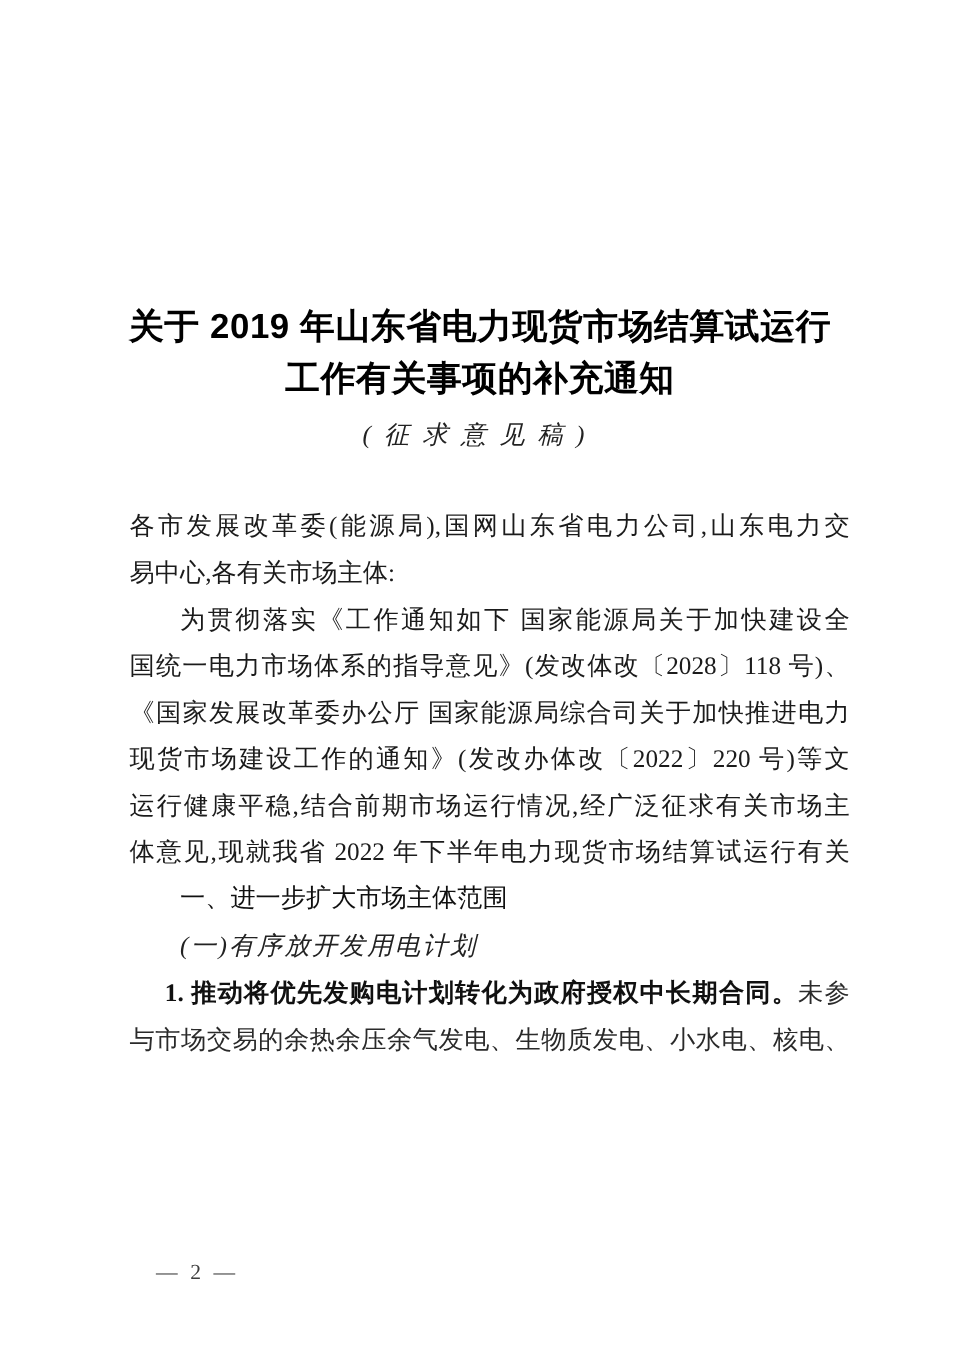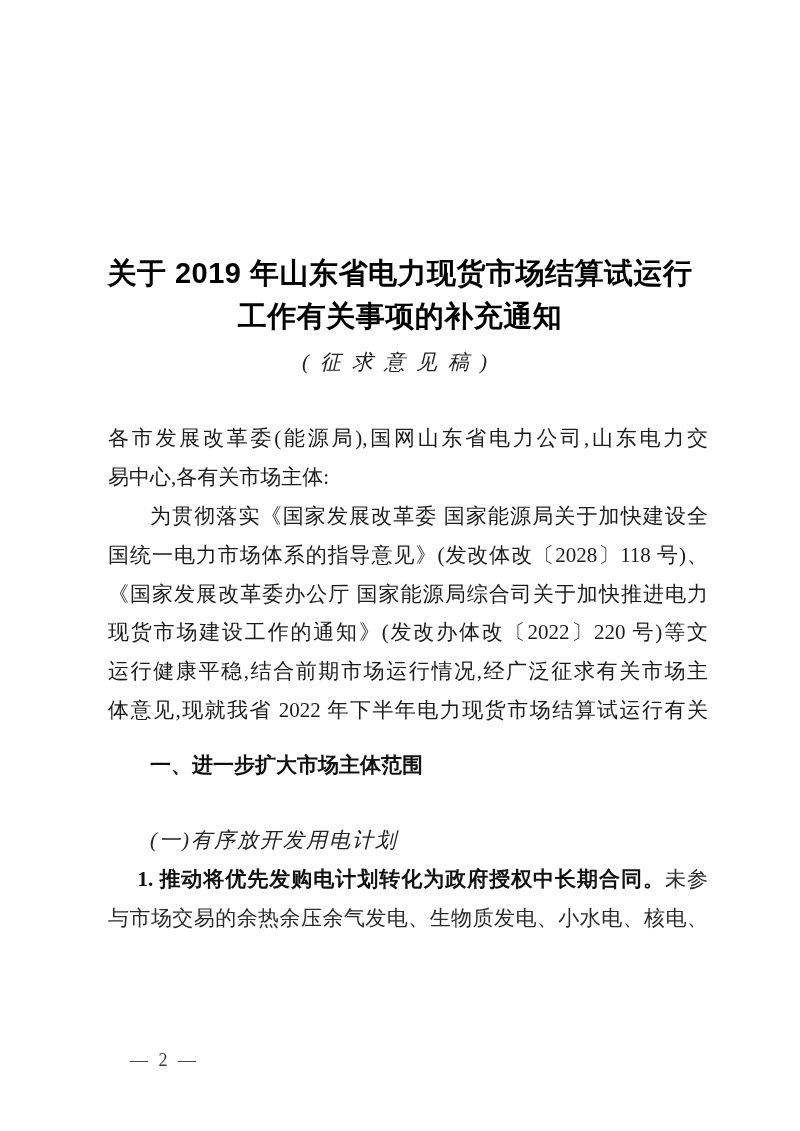--- a/index.html
+++ b/index.html
@@ -65,29 +65,27 @@
     text-align-last: left;
   }
   .ind {
     text-indent: 2em;
   }
   .ind-num {
     text-indent: 1.4em;
   }
   .heading {
     font-family: "Liberation Sans", sans-serif;
-    font-weight: 700;
+    font-weight: 400;
     color: #101010;
-    margin-top: 16px;
   }
   .kaiti {
     font-style: italic;
     letter-spacing: 2px;
     color: #222222;
-    margin-top: 36px;
   }
   .bold-run {
     font-weight: 700;
     font-family: Liberation Serif, serif;
     color: #101010;
   }
   .regular-run {
     font-weight: 400;
     color: #2a2a2a;
   }
@@ -110,21 +108,21 @@
 
   <div class="title-block">
     <div class="title-line">关于 2019 年山东省电力现货市场结算试运行</div>
     <div class="title-line">工作有关事项的补充通知</div>
     <div class="subtitle">(征求意见稿)</div>
   </div>
 
   <div class="body-block">
     <div class="line just">各市发展改革委(能源局),国网山东省电力公司,山东电力交</div>
     <div class="line left">易中心,各有关市场主体:</div>
-    <div class="line just ind">为贯彻落实《国家发展改革委 国家能源局关于加快建设全</div>
+    <div class="line just ind">为贯彻落实《工作通知如下 国家能源局关于加快建设全</div>
     <div class="line just">国统一电力市场体系的指导意见》(发改体改〔2028〕118 号)、</div>
     <div class="line just">《国家发展改革委办公厅 国家能源局综合司关于加快推进电力</div>
     <div class="line just">现货市场建设工作的通知》(发改办体改〔2022〕220 号)等文</div>
     <div class="line just">运行健康平稳,结合前期市场运行情况,经广泛征求有关市场主</div>
     <div class="line just">体意见,现就我省 2022 年下半年电力现货市场结算试运行有关</div>
 
     <div class="line left ind heading">一、进一步扩大市场主体范围</div>
     <div class="line left ind kaiti">(一)有序放开发用电计划</div>
 
     <div class="line just ind-num"><span class="bold-run">1. 推动将优先发购电计划转化为政府授权中长期合同。</span><span class="regular-run">未参</span></div>

